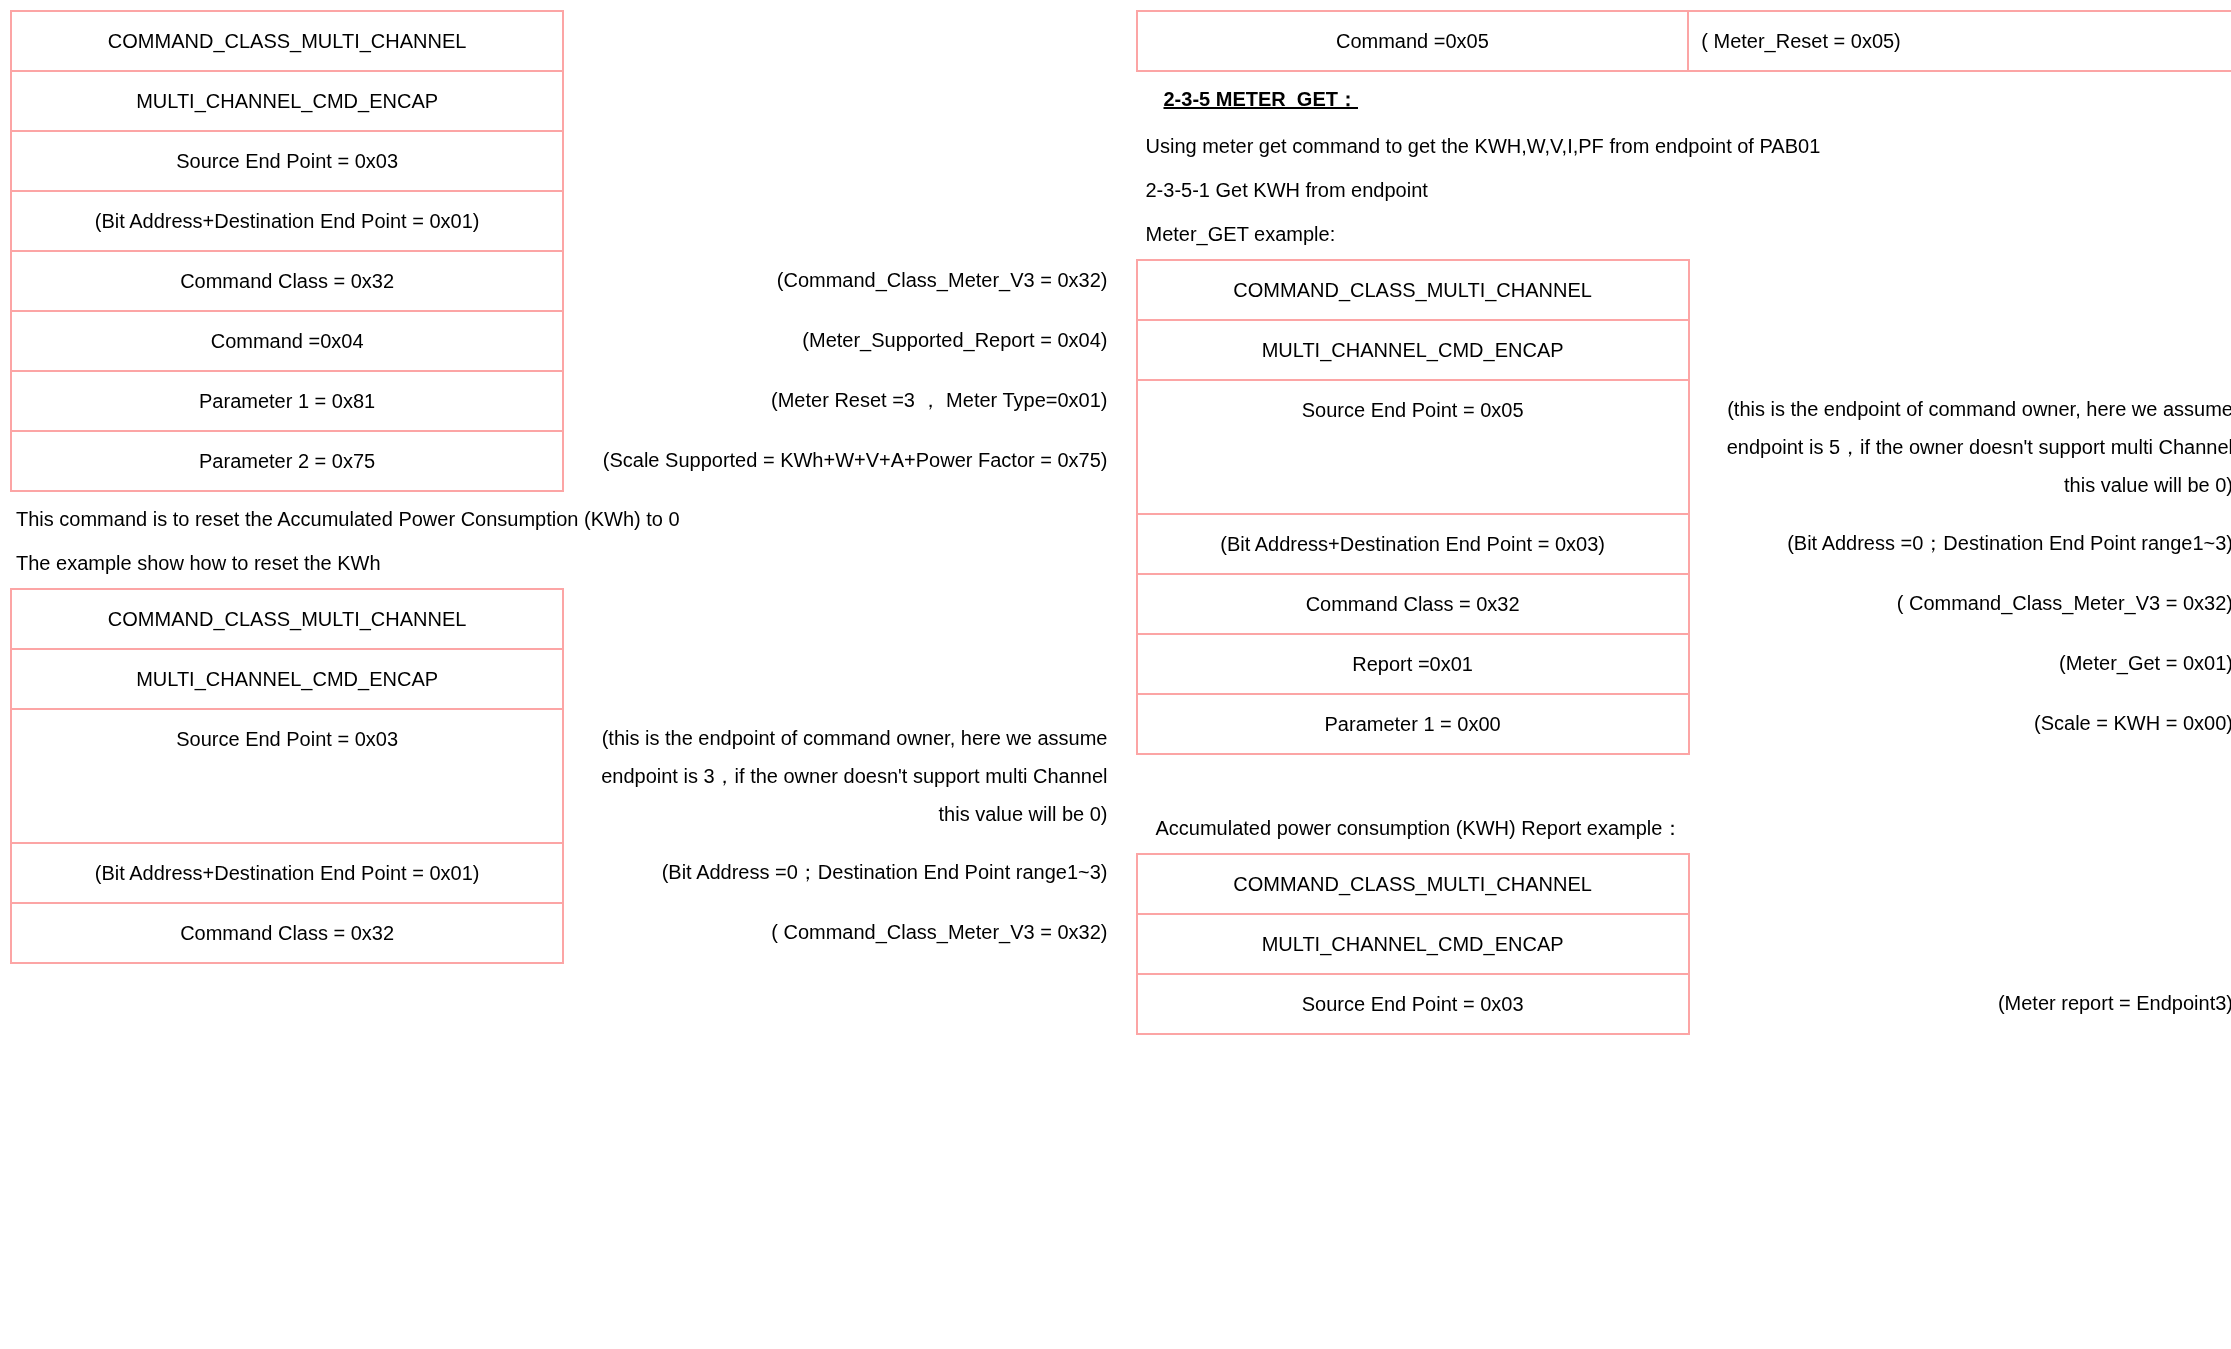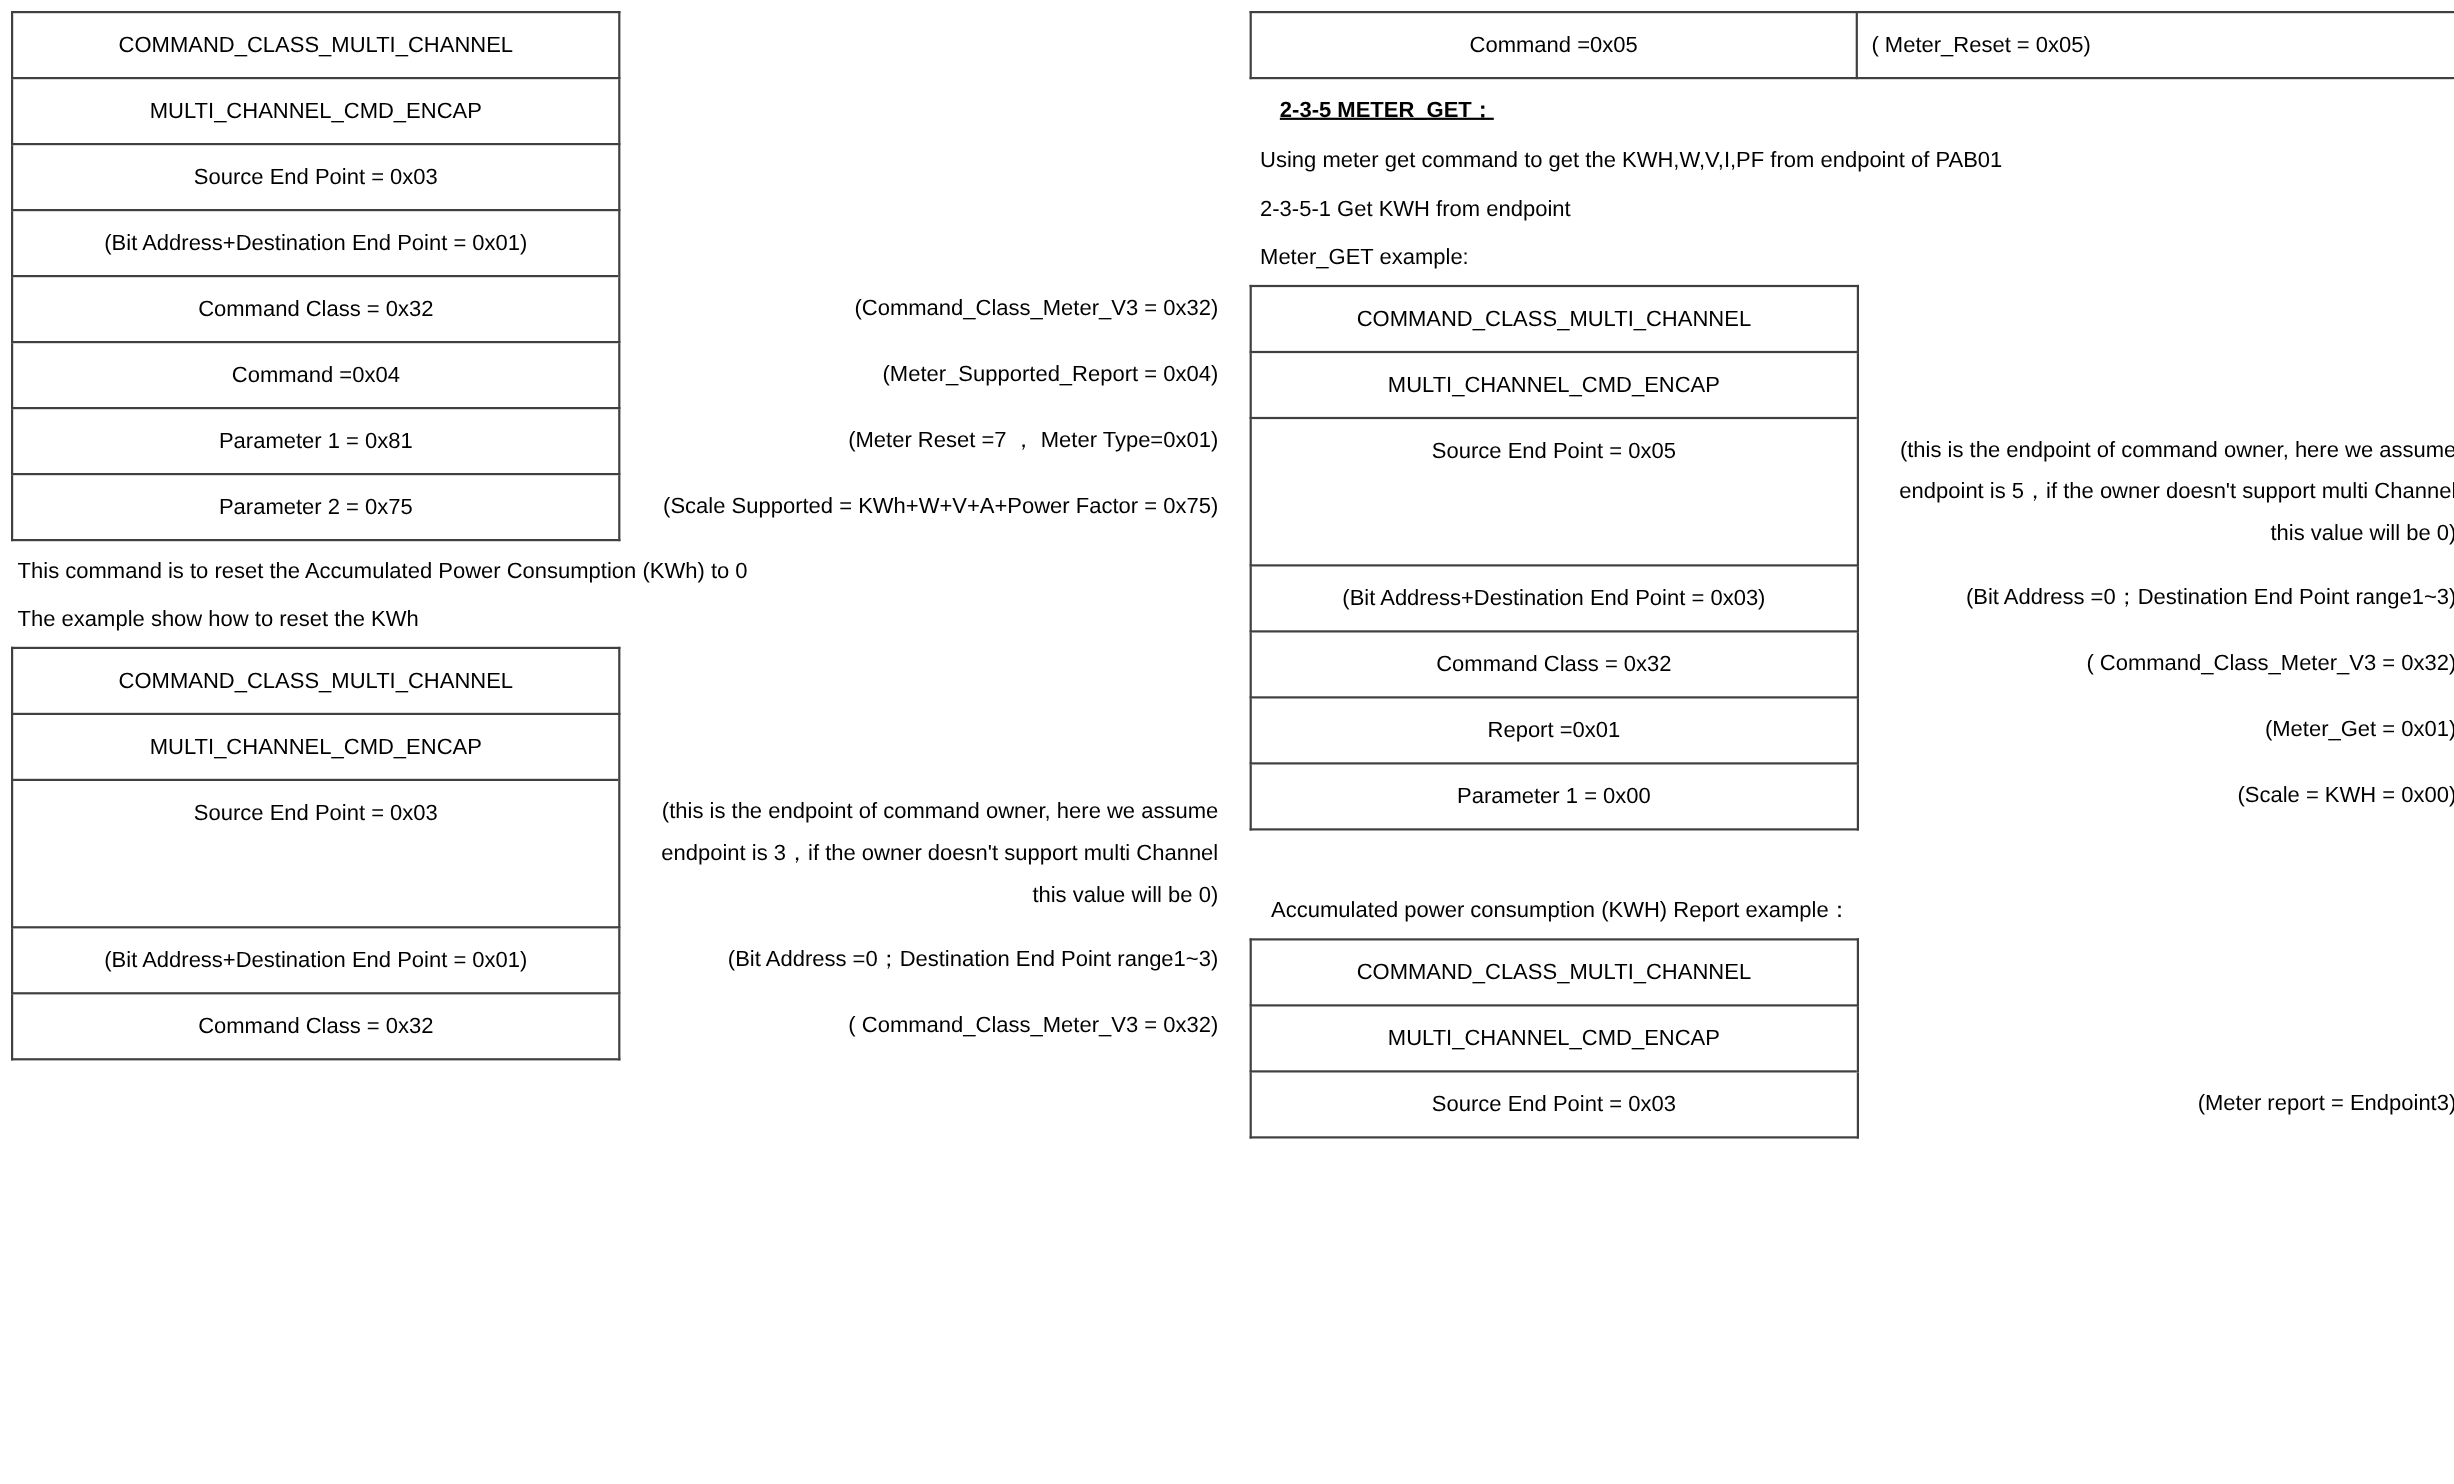--- a/index.html
+++ b/index.html
@@ -19,21 +19,21 @@
   .col {
     flex: 1;
     width: 50%;
   }
   table {
     border-collapse: collapse;
     width: 100%;
     margin-bottom: 8px;
   }
   td {
-    border: 2px solid #404040;
+    border: 2px solid #fca5a5;
     padding: 10px 8px;
     vertical-align: top;
     line-height: 1.9;
   }
   td.left {
     width: 50%;
     text-align: center;
     vertical-align: middle;
   }
   td.right {
@@ -87,21 +87,21 @@
       <tr>
         <td class="left">Command Class = 0x32</td>
         <td class="right nobot noright notop">(Command_Class_Meter_V3 = 0x32)</td>
       </tr>
       <tr>
         <td class="left">Command =0x04</td>
         <td class="right nobot noright notop">(Meter_Supported_Report = 0x04)</td>
       </tr>
       <tr>
         <td class="left">Parameter 1 = 0x81</td>
-        <td class="right nobot noright notop">(Meter Reset =7 ， Meter Type=0x01)</td>
+        <td class="right nobot noright notop">(Meter Reset =3 ， Meter Type=0x01)</td>
       </tr>
       <tr>
         <td class="left" style="vertical-align:top;">Parameter 2 = 0x75</td>
         <td class="right nobot noright notop">(Scale Supported = KWh+W+V+A+Power Factor = 0x75)</td>
       </tr>
     </tbody>
       </table>
 
     <div class="body-txt">This command is to reset the Accumulated Power Consumption (KWh) to 0</div>
     <div class="body-txt">The example show how to reset the KWh</div>

